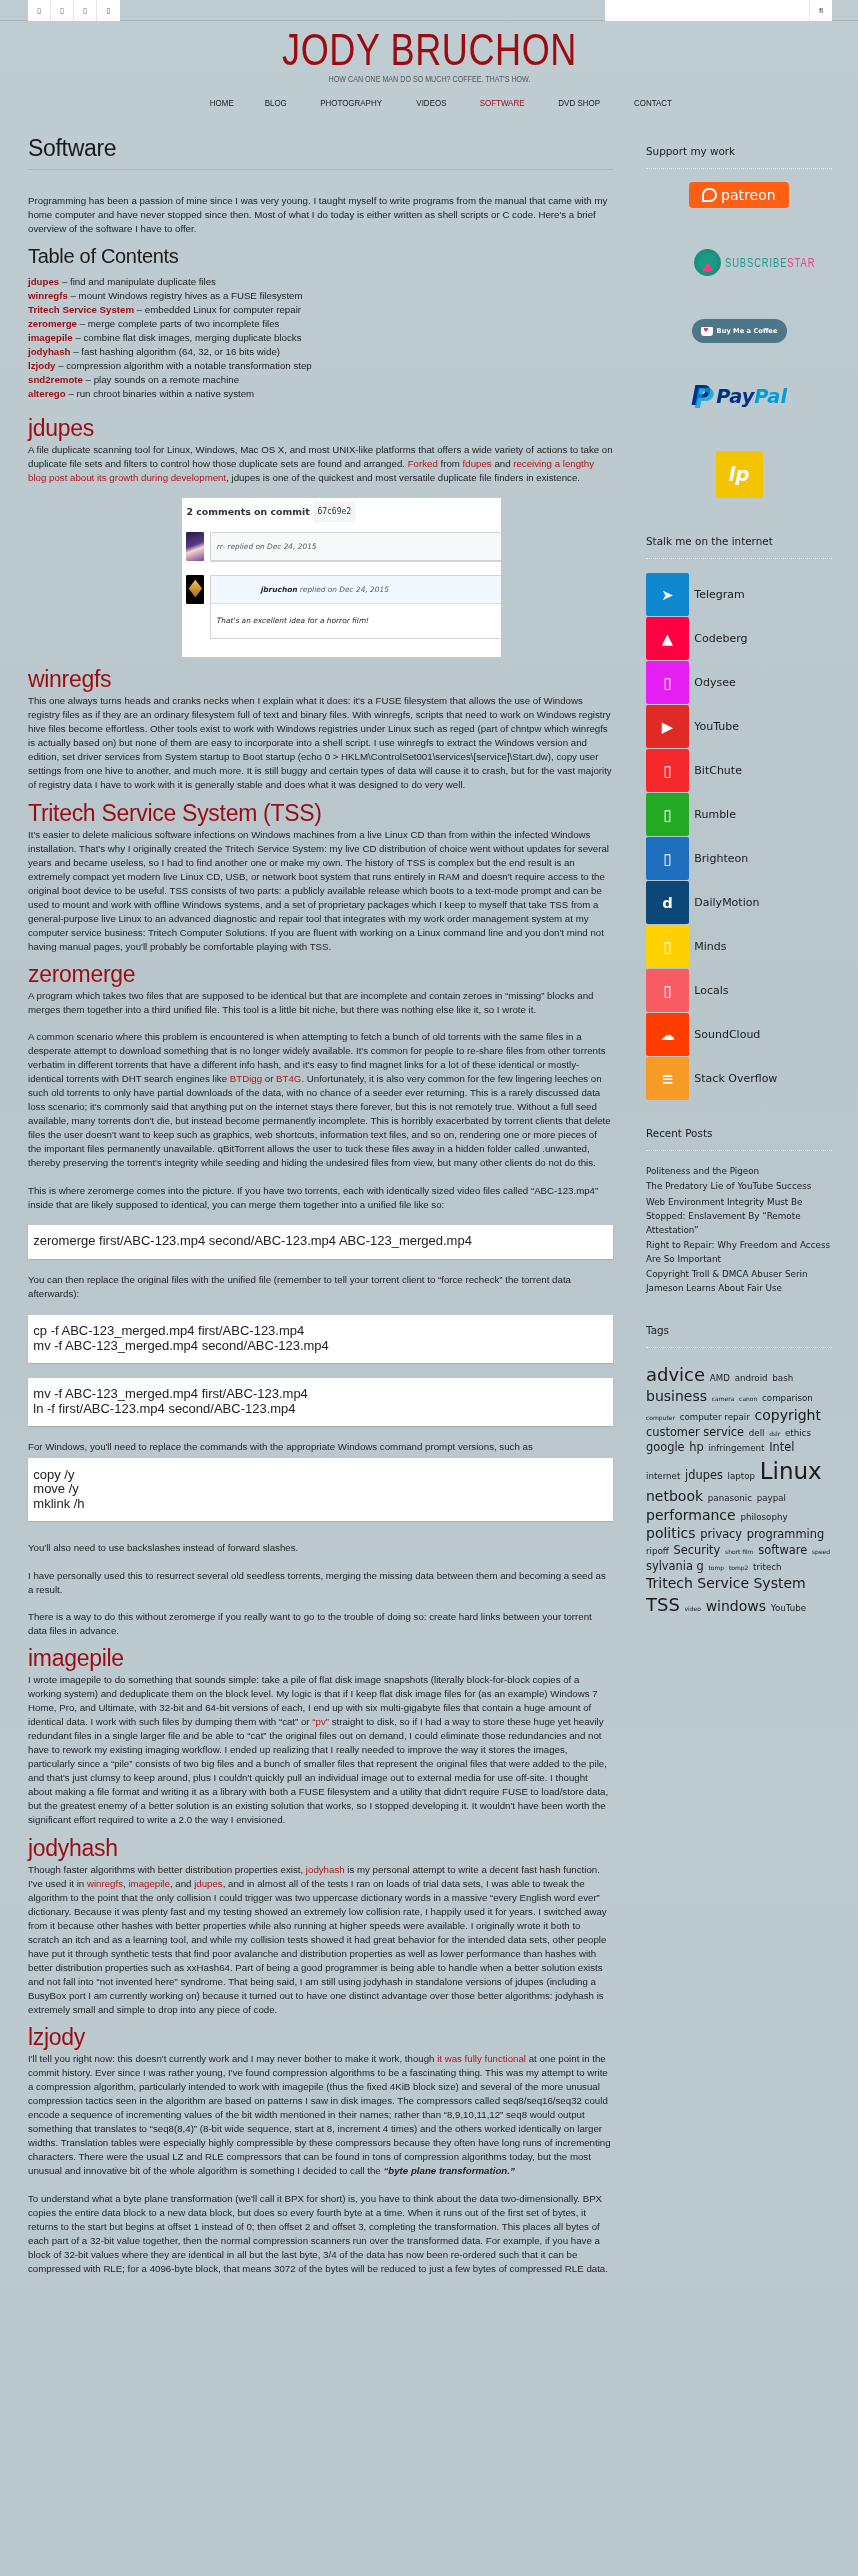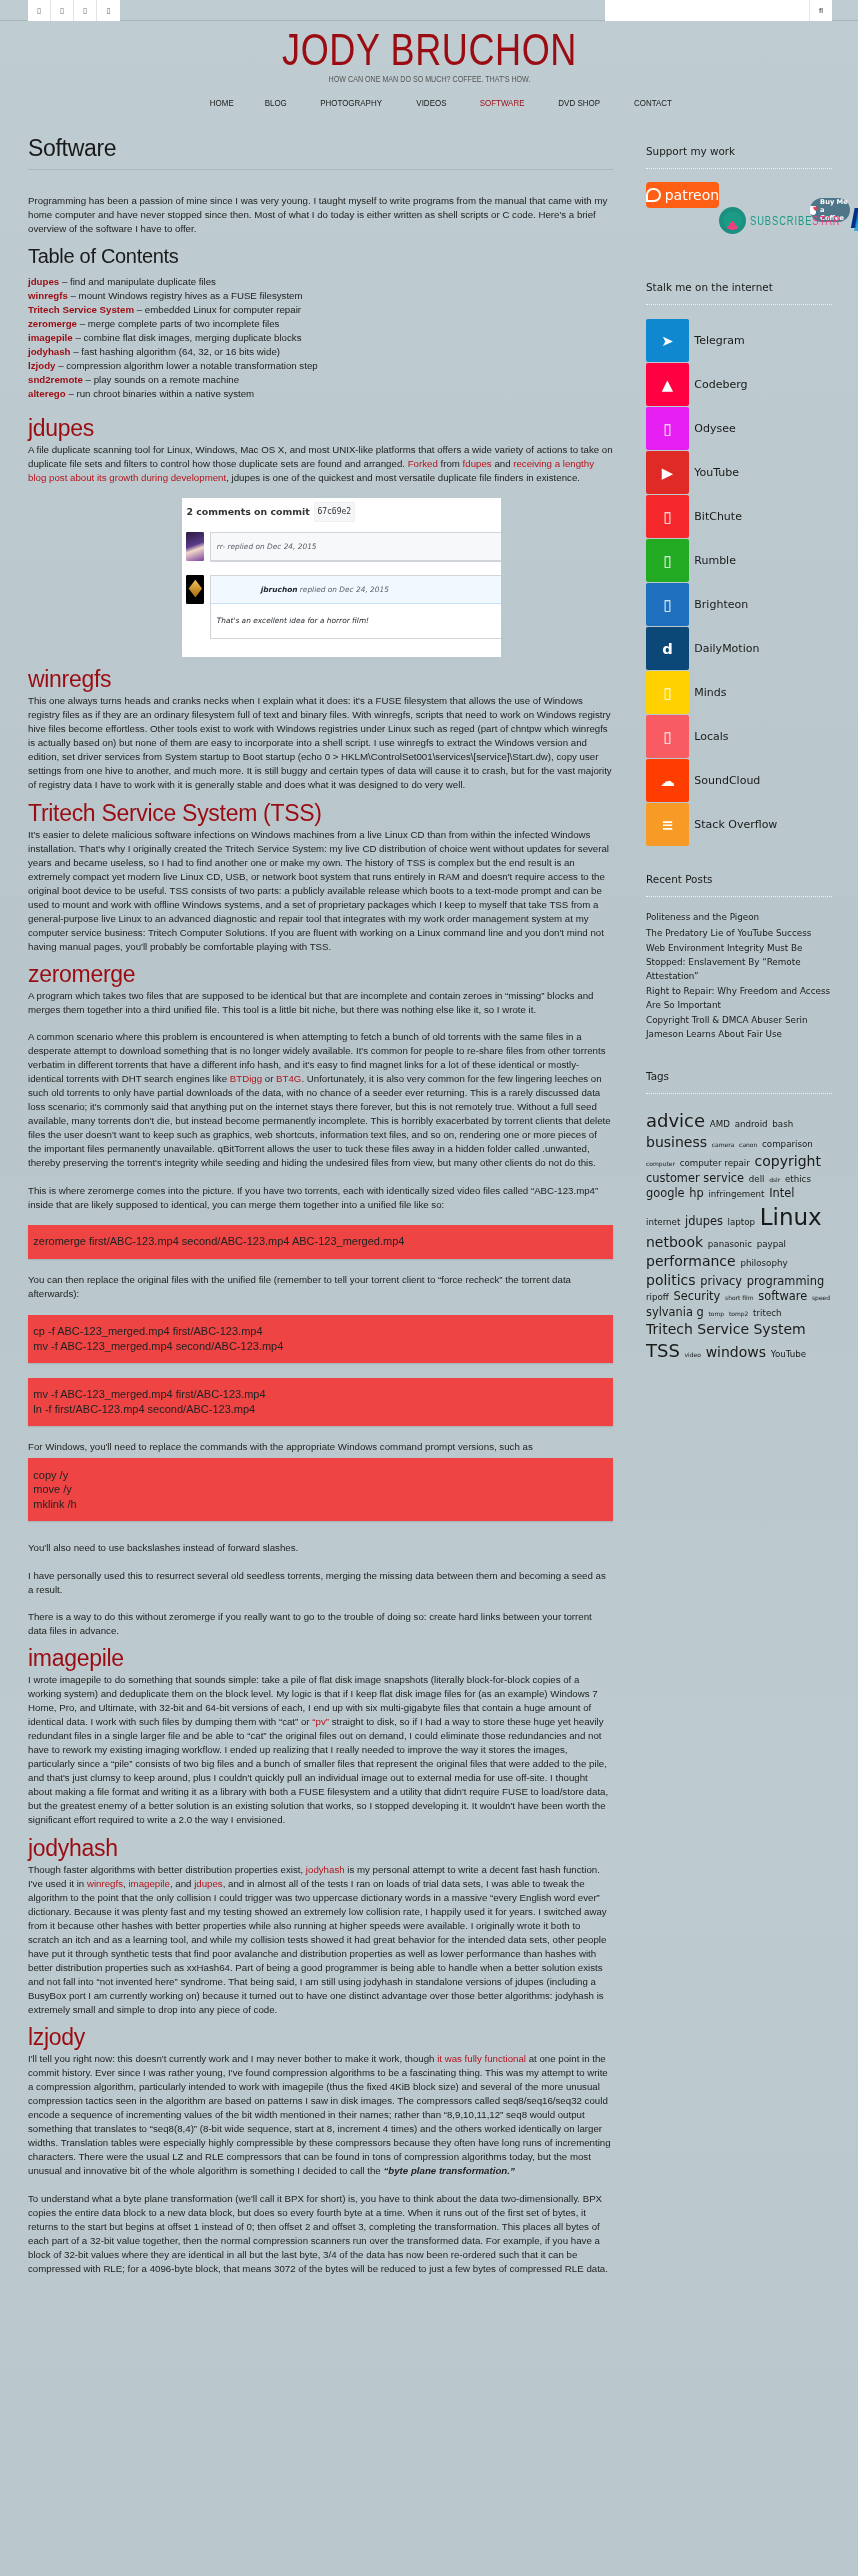--- a/index.html
+++ b/index.html
@@ -33,21 +33,21 @@
   .main { position: absolute; left: 28px; top: 140px; width: 585px; font-size: 9.7px; line-height: 14px; color: #222; }
   .page-title { font-size: 23px; font-weight: normal; color: #1a1a1a; margin-top: 1.3px; margin-bottom: 13.4px; letter-spacing: -0.3px; }
   .main hr { border: none; border-top: 0.7px solid #aab7bc; margin: 0 0 24px 0; }
   .main p { margin-bottom: 13.4px; }
   .toc-title { font-size: 20px; font-weight: normal; margin: 4px 0 12px; color: #1a1a1a; letter-spacing: -0.3px; }
   .toc { margin-bottom: 20px; }
   .toc div { line-height: 14px; }
   .toc a { color: #9b0c12; font-weight: bold; text-decoration: none; }
   .sec-title { font-size: 23px; font-weight: normal; color: #9b0c12; margin: 8px 0 8px; letter-spacing: -0.3px; }
   a.lnk { color: #b3141b; text-decoration: none; }
-  .code { background: #ef4444; padding: 9.4px 5.3px; margin: 0 0 14.7px; font-size: 11px; line-height: 14.7px; box-shadow: 0 0.7px 1.3px rgba(0,0,0,0.12); }
+  .code { background: #ffffff; padding: 9.4px 5.3px; margin: 0 0 14.7px; font-size: 13px; line-height: 14.7px; box-shadow: 0 0.7px 1.3px rgba(0,0,0,0.12); }
   .code div { white-space: pre; }
 
   
   .commit-box { width: 319px; margin: 8px auto 14.7px; background: #fff; padding: 4px 0 5.3px 4px; font-family: "DejaVu Sans", sans-serif; position: relative; left: 21.4px; }
   .commit-head { font-size: 9.4px; font-weight: bold; color: #333; display: flex; align-items: center; gap: 4px; margin-bottom: 9.4px; }
   .commit-head .sha { font-family: "DejaVu Sans Mono", monospace; font-weight: normal; font-size: 8px; background: #f4f6f8; border: 0.7px solid #eef0f2; padding: 2px 2.7px; }
   .cmt { display: flex; margin-bottom: 13.4px; }
   .cmt .av { width: 17.4px; height: 29px; margin-right: 6.7px; flex-shrink: 0; }
   .av-rr { background: linear-gradient(160deg, #2a1a40 0%, #5a3a8a 45%, #f1d9c8 60%, #7a3fa0 100%); border-radius: 1.3px; }
   .av-jb { background: #000; border-radius: 1.3px; position: relative; }
@@ -55,21 +55,21 @@
   .cmt .bubble { flex: 1; border: 0.7px solid #d1d5da; border-right: none; font-style: italic; }
   .cmt .bh { background: #f6f8fa; border-bottom: 0.7px solid #d1d5da; padding: 6.7px 5.3px; font-size: 7.4px; color: #586069; height: 28px; line-height: 14.7px; }
   .cmt .bh.blue { background: #f1f8ff; border-bottom-color: #c8e1ff; }
   .cmt .bh b { color: #24292e; font-weight: bold; margin-left: 44px; }
   .cmt .bb { padding: 9.4px 5.3px; font-size: 7.4px; color: #24292e; line-height: 14.7px; }
   .emoji-cake { display: inline-block; width: 8.7px; height: 9.4px; background: linear-gradient(180deg, #e33 0 25%, #fff3c4 25% 55%, #f5a623 55% 100%); border: 0.7px solid #333; border-radius: 1.3px 1.3px 0.7px 0.7px; vertical-align: middle; margin-left: 2px; }
 
   
   .sidebar { position: absolute; left: 646px; top: 140px; width: 187px; }
   .w-title { font-family: "DejaVu Sans", sans-serif; font-size: 10.4px; color: #1a1a1a; margin-top: 5.3px; padding-bottom: 10.7px; border-bottom: 0.7px dotted #eef2f3; width: 186px; }
-  .support { display: flex; flex-direction: row; width: 186px; padding-top: 13.4px; }
+  .support { display: flex; flex-direction: column; align-items: center; width: 186px; padding-top: 13.4px; gap: 27px; }
   .patreon { width: 100px; height: 25.4px; background: #f96854; background: #ff5f14; border-radius: 4px; display: flex; align-items: center; justify-content: center; color: #fff; font-family: "DejaVu Sans", sans-serif; font-size: 14px; gap: 4px; }
   .patreon .pi { width: 14.7px; height: 14.7px; border: 2px solid #fff; border-radius: 50% 50% 50% 0; }
   .sstar { margin-top: 14.7px; display: flex; align-items: center; gap: 4px; }
   .sstar .ic { width: 27px; height: 27px; border-radius: 50%; background: conic-gradient(#1b9a86 0 40%, #ef3f7e 40% 60%, #1b9a86 60% 100%); border: 4px solid #1b8f80; }
   .sstar .tx { font-family: "Liberation Sans Narrow", "Liberation Sans", sans-serif; font-size: 13.4px; letter-spacing: 1.3px; transform: scaleX(0.7); transform-origin: left; width: 60px; white-space: nowrap; }
   .sstar .tx .a { color: #1b9a86; } .sstar .tx .b { color: #ef3f7e; }
   .bmc { margin-top: 16px; width: 95px; height: 24px; border-radius: 12px; background: #4f7588; display: flex; align-items: center; justify-content: center; gap: 4px; color: #fff; font-family: "DejaVu Sans", sans-serif; font-weight: bold; font-size: 6.7px; }
   .bmc .cup { width: 12px; height: 8.7px; background: #fff; border-radius: 1.3px 1.3px 3.3px 3.3px; position: relative; }
   .bmc .cup::after { content: "♥"; color: #e23b4d; font-size: 6px; position: absolute; left: 2.7px; top: -0.7px; }
   .paypal { margin-top: 13.4px; display: flex; align-items: center; gap: 5.3px; font-family: "DejaVu Sans", sans-serif; font-weight: bold; font-style: italic; font-size: 19.4px; }
@@ -127,21 +127,21 @@
   <p>Programming has been a passion of mine since I was very young. I taught myself to write programs from the manual that came with my home computer and have never stopped since then. Most of what I do today is either written as shell scripts or C code. Here's a brief overview of the software I have to offer.</p>
 
   <h2 class="toc-title">Table of Contents</h2>
   <div class="toc" id="toc">
       <div><a>jdupes</a><span> – find and manipulate duplicate files</span></div>
       <div><a>winregfs</a><span> – mount Windows registry hives as a FUSE filesystem</span></div>
       <div><a>Tritech Service System</a><span> – embedded Linux for computer repair</span></div>
       <div><a>zeromerge</a><span> – merge complete parts of two incomplete files</span></div>
       <div><a>imagepile</a><span> – combine flat disk images, merging duplicate blocks</span></div>
       <div><a>jodyhash</a><span> – fast hashing algorithm (64, 32, or 16 bits wide)</span></div>
-      <div><a>lzjody</a><span> – compression algorithm lower a notable transformation step</span></div>
+      <div><a>lzjody</a><span> – compression algorithm with a notable transformation step</span></div>
       <div><a>snd2remote</a><span> – play sounds on a remote machine</span></div>
       <div><a>alterego</a><span> – run chroot binaries within a native system</span></div>
     </div>
 
   <h2 class="sec-title">jdupes</h2>
   <p><span>A file duplicate scanning tool for Linux, Windows, Mac OS X, and most UNIX-like platforms that offers a wide variety of actions to take on duplicate file sets and filters to control how those duplicate sets are found and arranged. </span><a class="lnk">Forked</a><span> from </span><a class="lnk">fdupes</a><span> and </span><a class="lnk">receiving a lengthy blog post about its growth during development</a><span>, jdupes is one of the quickest and most versatile duplicate file finders in existence.</span></p>
 
   <div class="commit-box">
     <div class="commit-head">
       <span>2 comments on commit</span>

